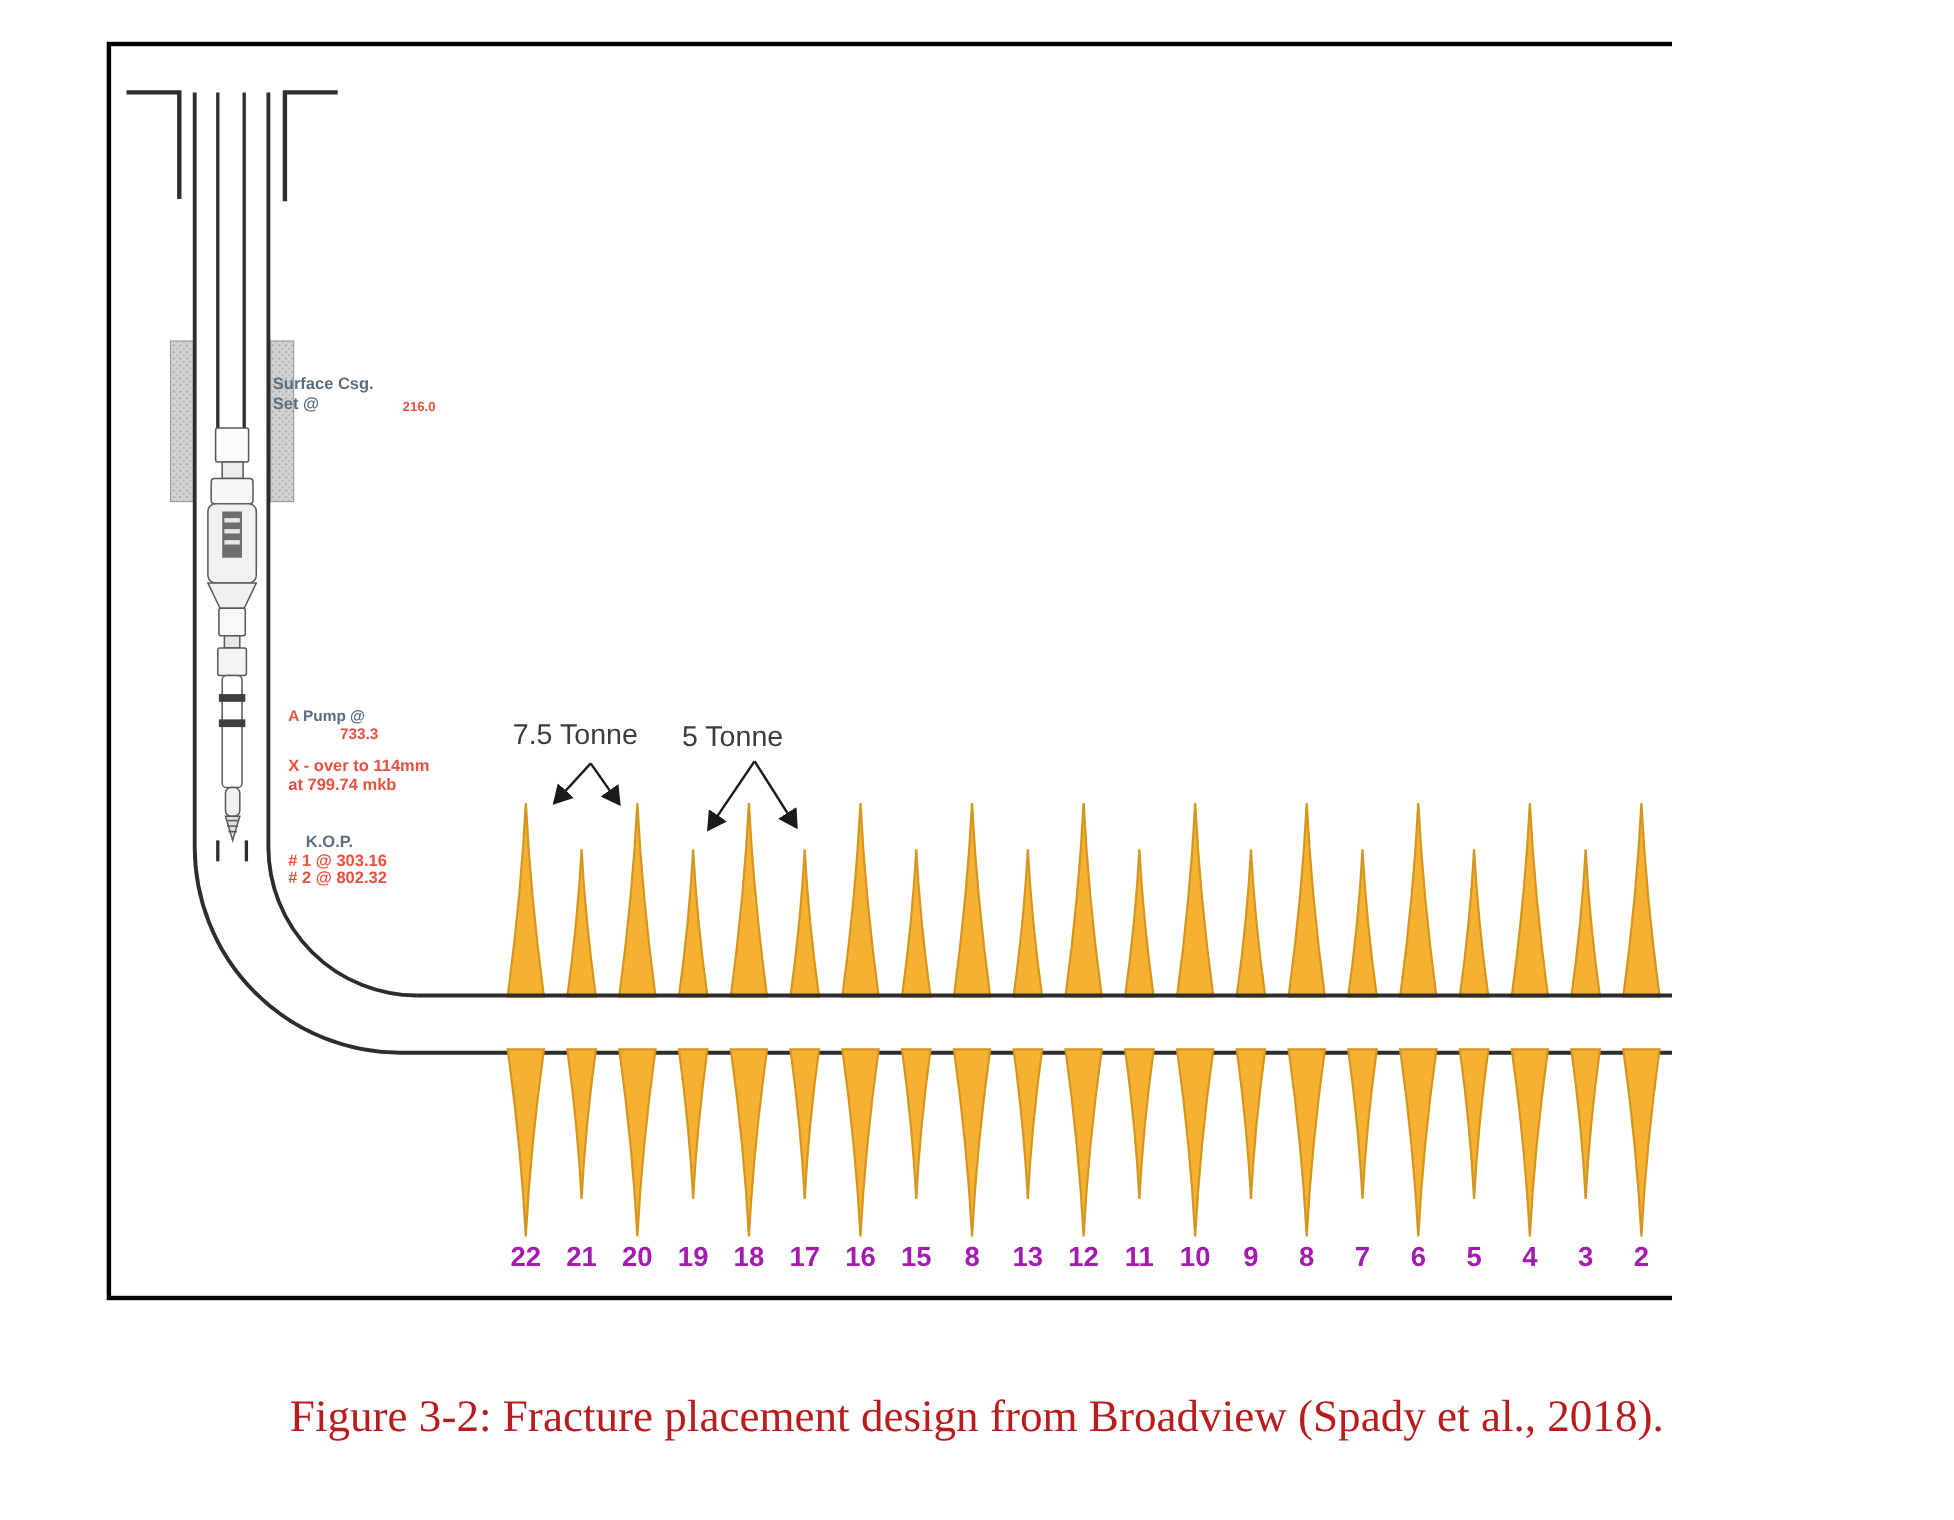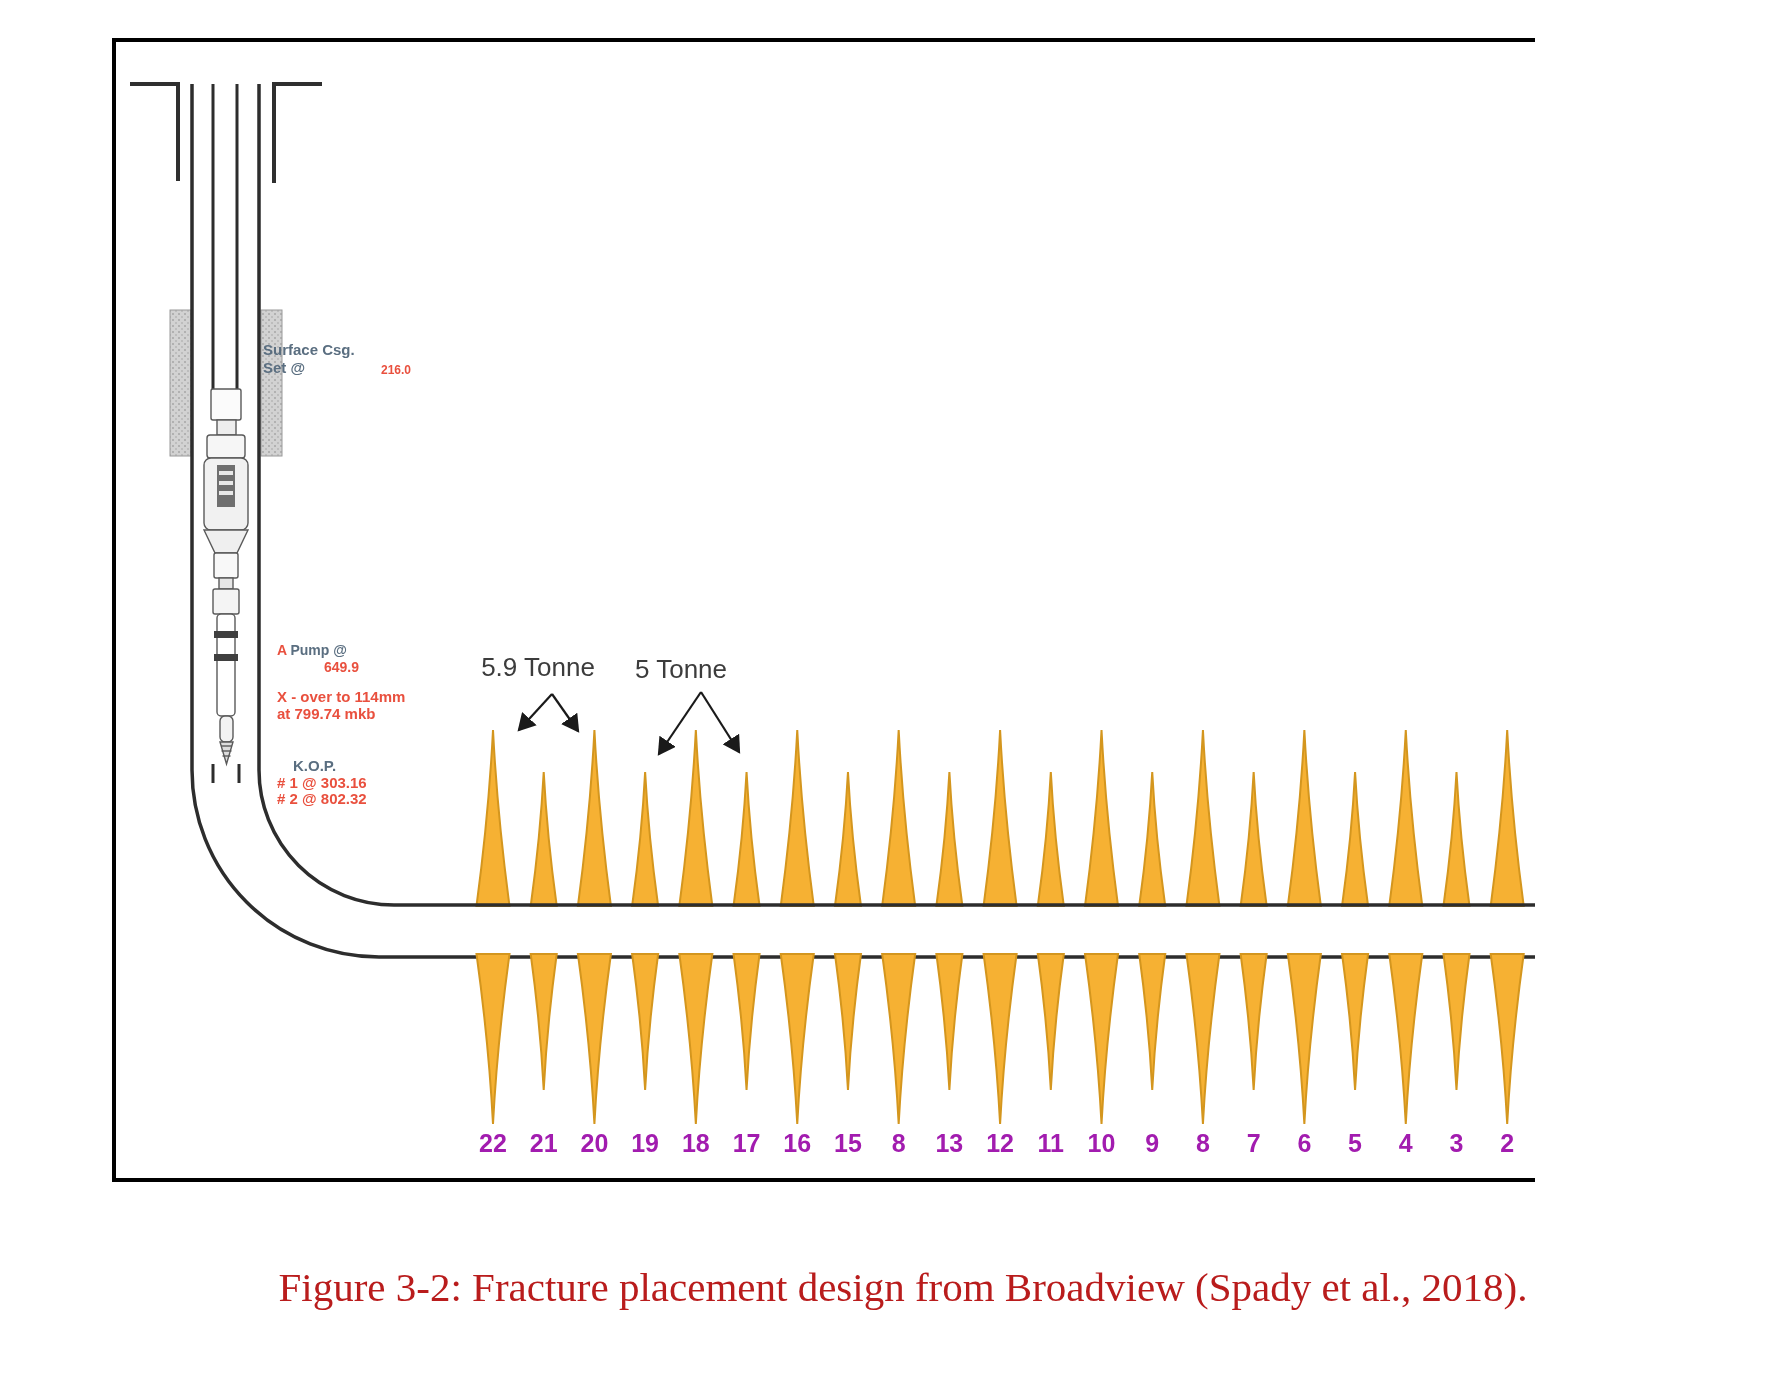--- a/index.html
+++ b/index.html
@@ -4,21 +4,21 @@
 <style>
   :root{
     --c-slate:#5a6e80;
     --c-red:#e9503e;
     --c-ink:#3d3d3d;
     --c-frac:#F6B133;
     --c-frac-edge:#D4961E;
   }
   html,body{margin:0;padding:0;background:#ffffff;}
   #page{position:relative;width:1520px;height:1382px;background:#fff;overflow:hidden;
-        font-family:"Liberation Sans",sans-serif;margin-left:15px;}
+        font-family:"Liberation Sans",sans-serif;}
   .abs{position:absolute;}
   .lbl{position:absolute;white-space:nowrap;font-family:"Liberation Sans",sans-serif;}
   .sm{font-size:15px;font-weight:bold;line-height:17px;}
   .slate{color:var(--c-slate);}
   .red{color:var(--c-red);}
   .tonnage{font-size:26px;color:#3c3c3c;transform:translateX(-50%);}
   .info-line{font-size:27px;font-weight:bold;color:var(--c-ink);line-height:35px;}
   .stage-num{position:absolute;top:1129px;transform:translateX(-50%);
              font-size:25px;font-weight:bold;color:#a21caf;}
   #caption{position:absolute;left:0;top:1263px;width:1776px;text-align:center;
@@ -143,30 +143,30 @@
   </svg>
 
   <div class="lbl sm slate" style="left:248px;top:341px;">Surface Csg.</div>
   <div class="lbl sm slate" style="left:248px;top:359px;">Set @</div>
   <div class="lbl red" style="left:366px;top:363px;font-size:12px;font-weight:bold;">216.0</div>
 
   <div class="lbl" style="left:262px;top:642px;font-size:14px;font-weight:bold;">
     <span class="red">A</span>
     <span class="slate">Pump @</span>
   </div>
-  <div class="lbl red" style="left:309px;top:659px;font-size:14px;font-weight:bold;">649.9</div>
+  <div class="lbl red" style="left:309px;top:659px;font-size:14px;font-weight:bold;">733.3</div>
 
   <div class="lbl sm red" style="left:262px;top:688px;">X - over to 114mm</div>
   <div class="lbl sm red" style="left:262px;top:705px;">at 799.74 mkb</div>
 
   <div class="lbl sm slate" style="left:278px;top:757px;">K.O.P.</div>
   <div class="lbl sm red" style="left:262px;top:774px;"># 1 @ 303.16</div>
   <div class="lbl sm red" style="left:262px;top:790px;"># 2 @ 802.32</div>
 
-  <div class="lbl tonnage" style="left:523px;top:652px;">5.9 Tonne</div>
+  <div class="lbl tonnage" style="left:523px;top:652px;">7.5 Tonne</div>
   <div class="lbl tonnage" style="left:666px;top:654px;">5 Tonne</div>
 
 
   <div id="stage-numbers">
       <div class="stage-num" style="left: 478px;">22</div>
       <div class="stage-num" style="left: 528.71px;">21</div>
       <div class="stage-num" style="left: 579.42px;">20</div>
       <div class="stage-num" style="left: 630.13px;">19</div>
       <div class="stage-num" style="left: 680.84px;">18</div>
       <div class="stage-num" style="left: 731.55px;">17</div>

